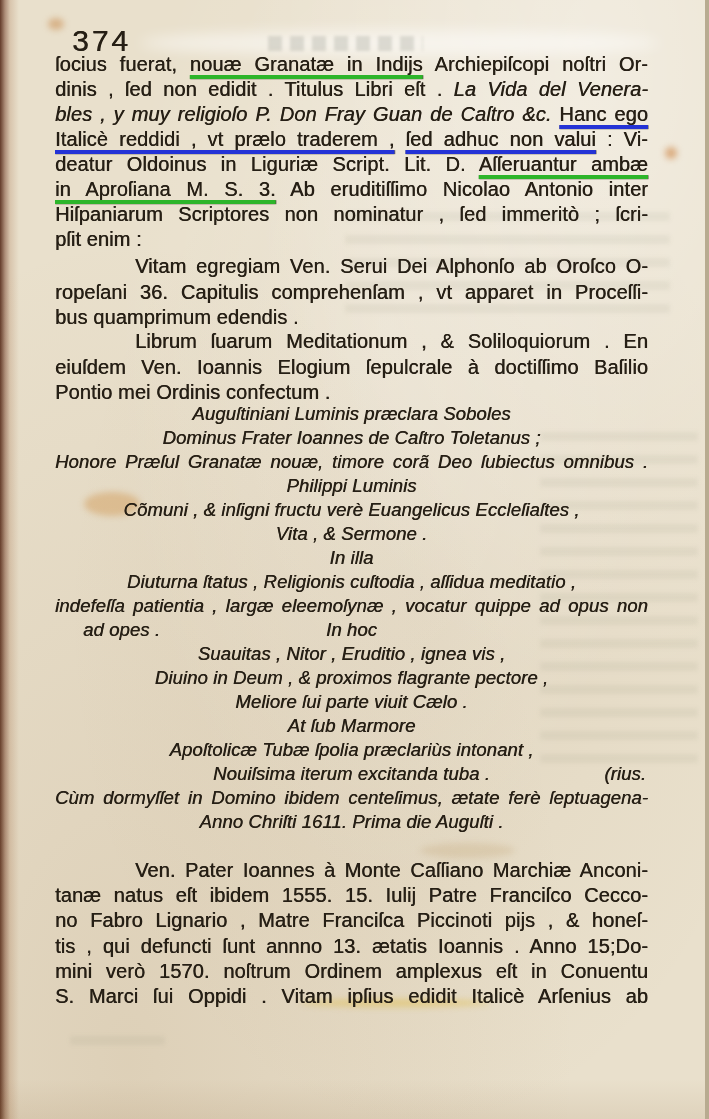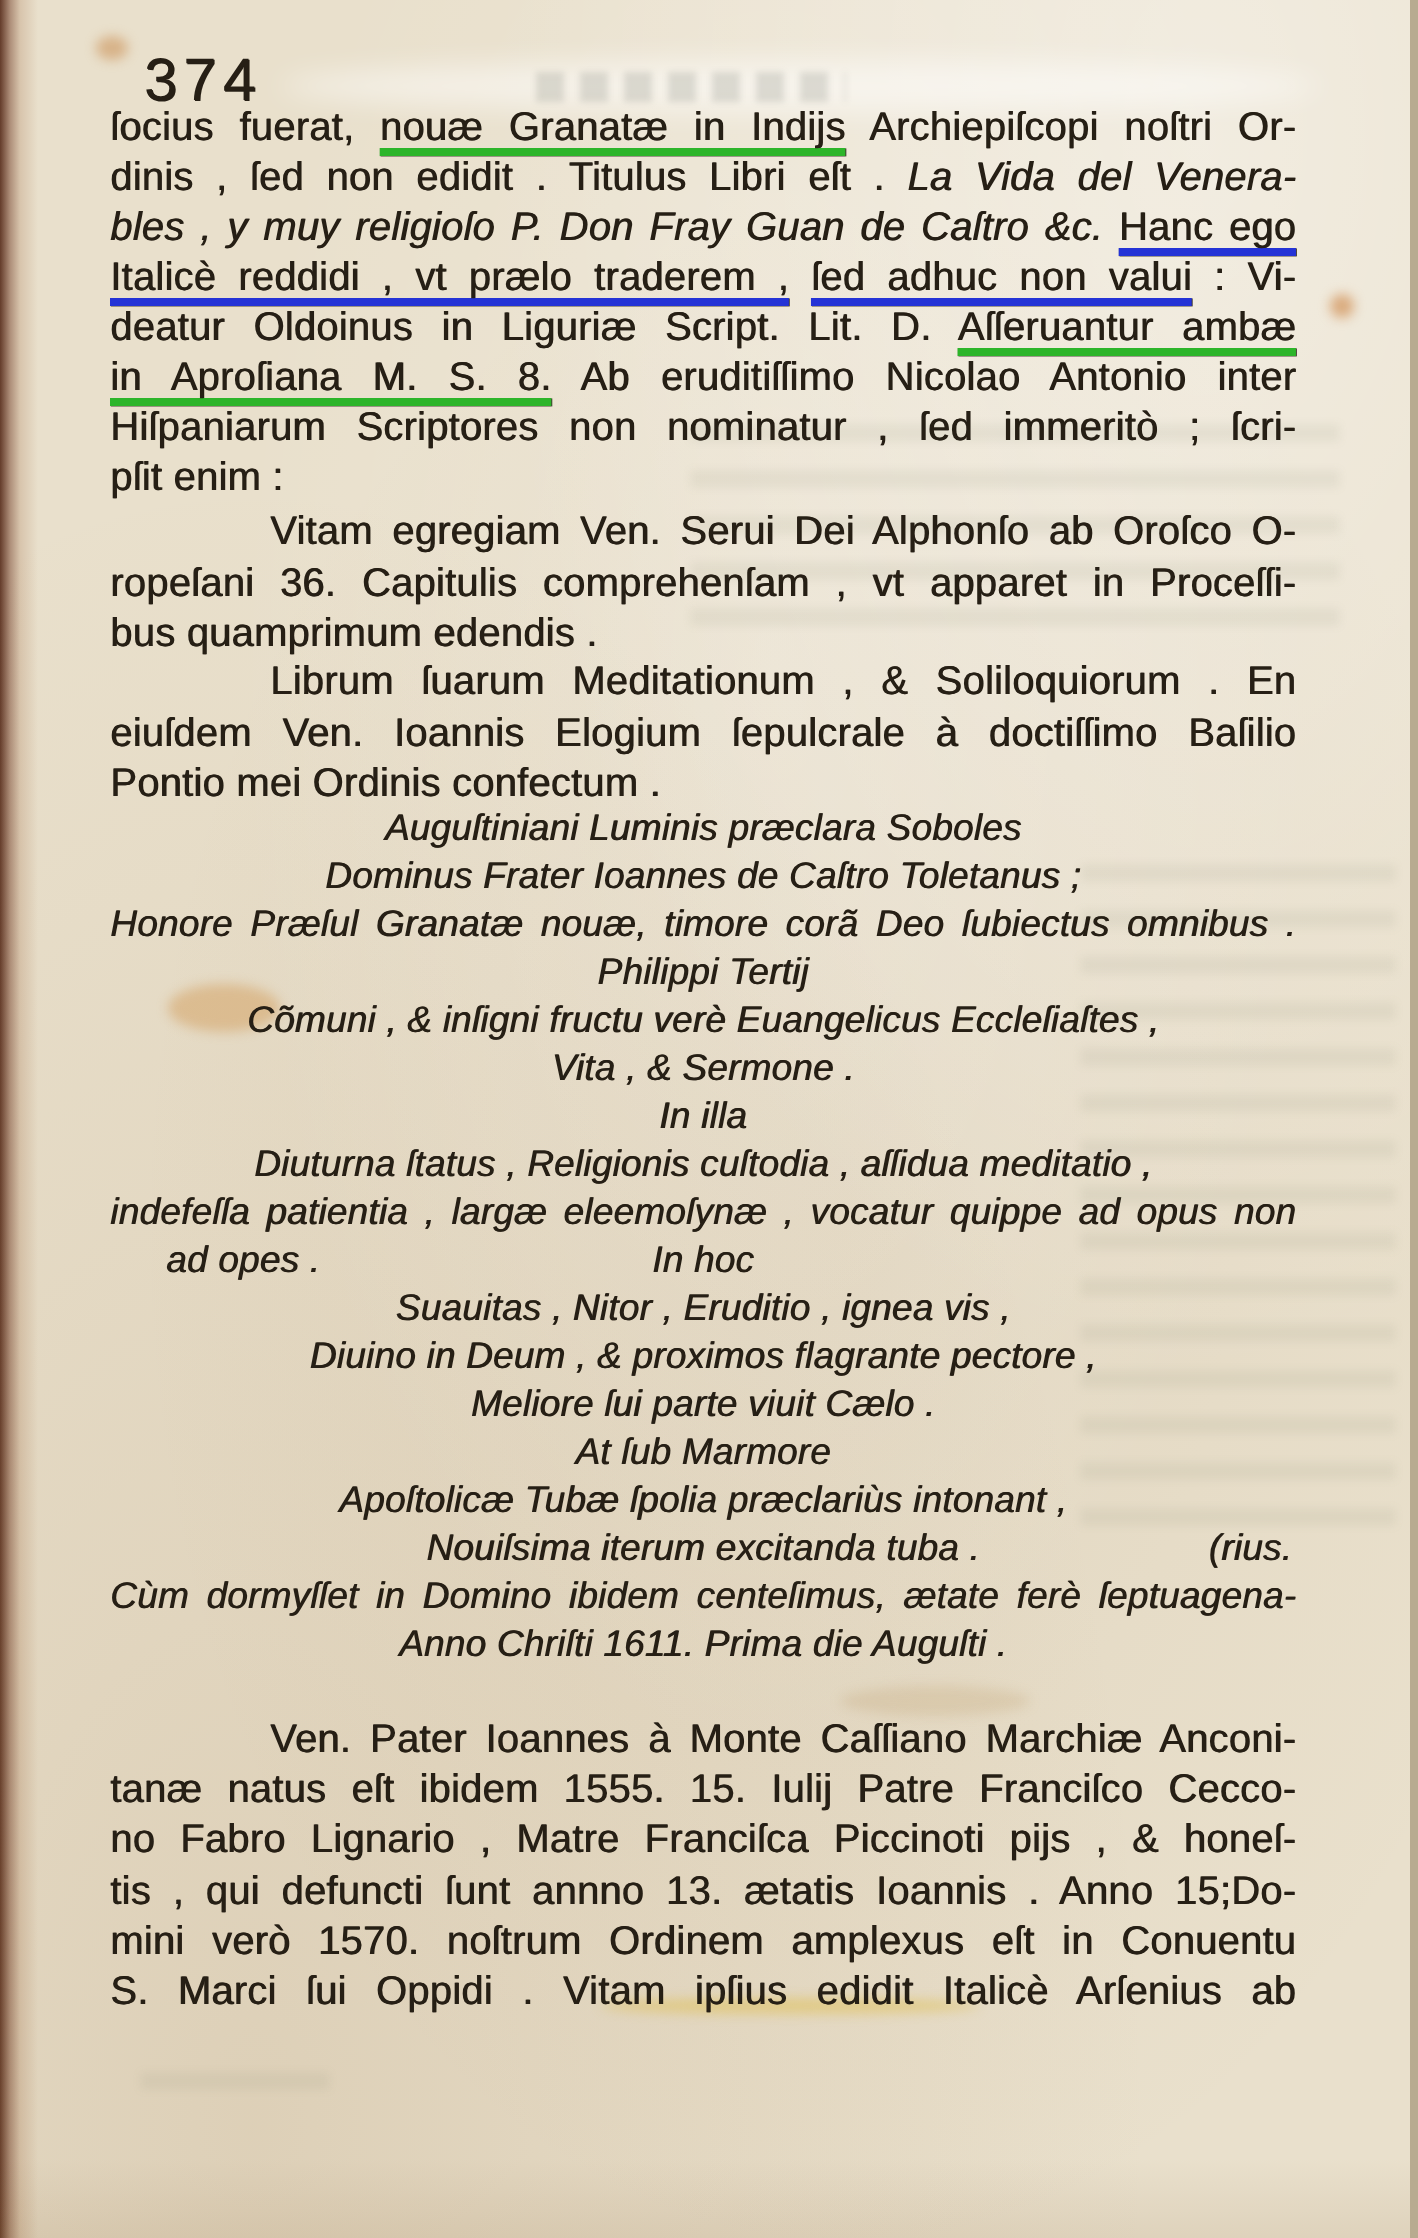--- a/index.html
+++ b/index.html
@@ -58,42 +58,42 @@
   <div class="stain" style="left:420px;top:843px;width:95px;height:15px;background:rgba(180,140,80,.18);"></div>
 
   <div class="pagenum">374</div>
 
   <section id="p1" class="sec">
     <div class="ln just"><span>ſocius fuerat, </span><span class="ug">nouæ Granatæ in Indijs</span><span> Archiepiſcopi noſtri Or-</span></div>
     <div class="ln just"><span>dinis , ſed non edidit .  Titulus Libri eſt . </span><span class="it">La Vida del Venera-</span></div>
     <div class="ln just"><span class="it">bles , y muy religioſo P. Don Fray Guan de  Caſtro &amp;c. </span><span class="ub">Hanc ego</span></div>
     <div class="ln just"><span class="ub">Italicè reddidi , vt prælo traderem ,</span><span> </span><span class="ub">ſed adhuc non valui</span><span> :  Vi-</span></div>
     <div class="ln just"><span>deatur Oldoinus in Liguriæ Script. Lit.  D. </span><span class="ug">Aſſeruantur ambæ</span></div>
-    <div class="ln just"><span class="ug">in Aproſiana M. S. 8.</span><span> Ab eruditiſſimo Nicolao Antonio inter</span></div>
+    <div class="ln just"><span class="ug">in Aproſiana M. S. 3.</span><span> Ab eruditiſſimo Nicolao Antonio inter</span></div>
     <div class="ln just">Hiſpaniarum Scriptores non nominatur , ſed immeritò ; ſcri-</div>
     <div class="ln left">pſit enim :</div>
   </section>
 
   <section id="p2" class="sec">
     <div class="ln just ind">Vitam egregiam Ven. Serui Dei Alphonſo ab Oroſco O-</div>
     <div class="ln just">ropeſani 36. Capitulis comprehenſam , vt apparet in Proceſſi-</div>
     <div class="ln left">bus quamprimum edendis .</div>
   </section>
 
   <section id="p3" class="sec">
     <div class="ln just ind">Librum ſuarum Meditationum , &amp; Soliloquiorum . En</div>
     <div class="ln just">eiuſdem Ven. Ioannis Elogium ſepulcrale à doctiſſimo Baſilio</div>
     <div class="ln left">Pontio mei Ordinis confectum .</div>
   </section>
 
   <section id="poem" class="sec">
     <div class="ln center">Auguſtiniani Luminis præclara Soboles</div>
     <div class="ln center">Dominus Frater Ioannes de Caſtro Toletanus ;</div>
     <div class="ln just">Honore Præſul Granatæ nouæ, timore corã Deo ſubiectus omnibus .</div>
-    <div class="ln center">Philippi Tertij</div>
+    <div class="ln center">Philippi Luminis</div>
     <div class="ln center">Cõmuni , &amp; inſigni fructu verè Euangelicus Eccleſiaſtes ,</div>
     <div class="ln center">Vita , &amp; Sermone .</div>
     <div class="ln center">In illa</div>
     <div class="ln center">Diuturna ſtatus , Religionis cuſtodia ,  aſſidua meditatio ,</div>
     <div class="ln just">indefeſſa patientia , largæ eleemoſynæ ,  vocatur  quippe  ad opus non</div>
     <div class="ln">
         <span class="abs-left">ad opes .</span>
         <span class="blockcenter">In hoc</span>
       </div>
     <div class="ln center">Suauitas , Nitor , Eruditio , ignea vis ,</div>

